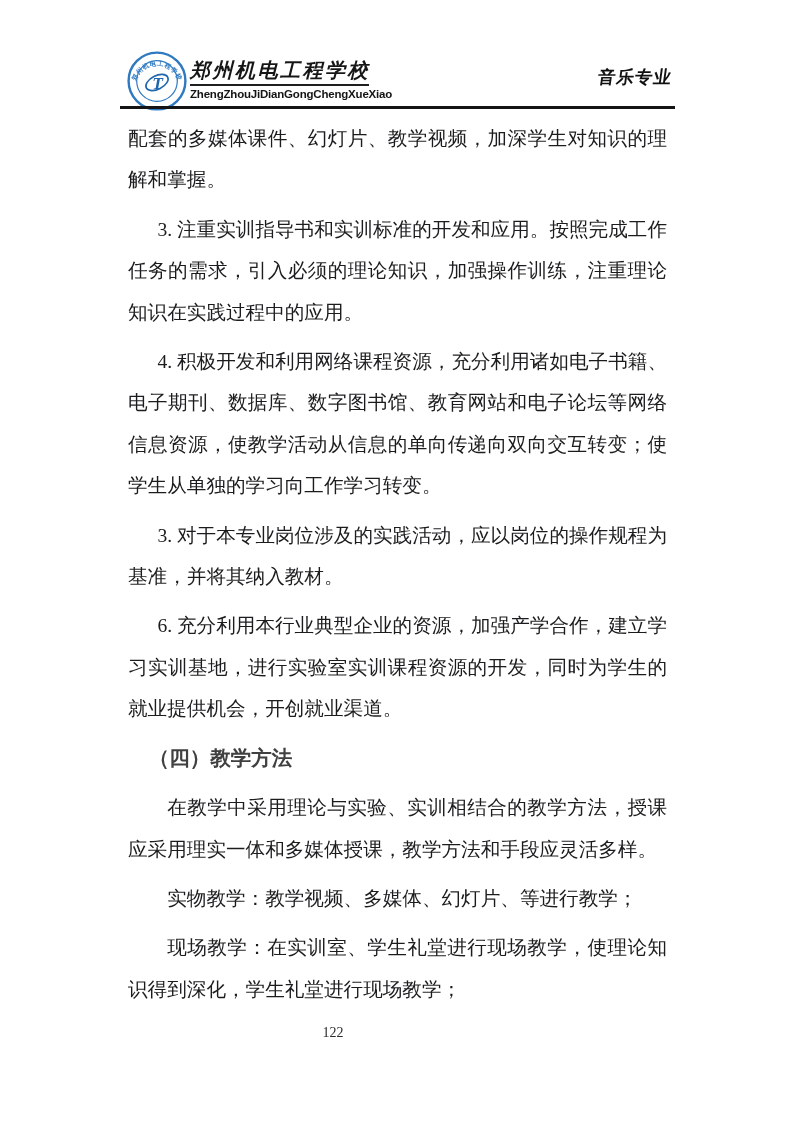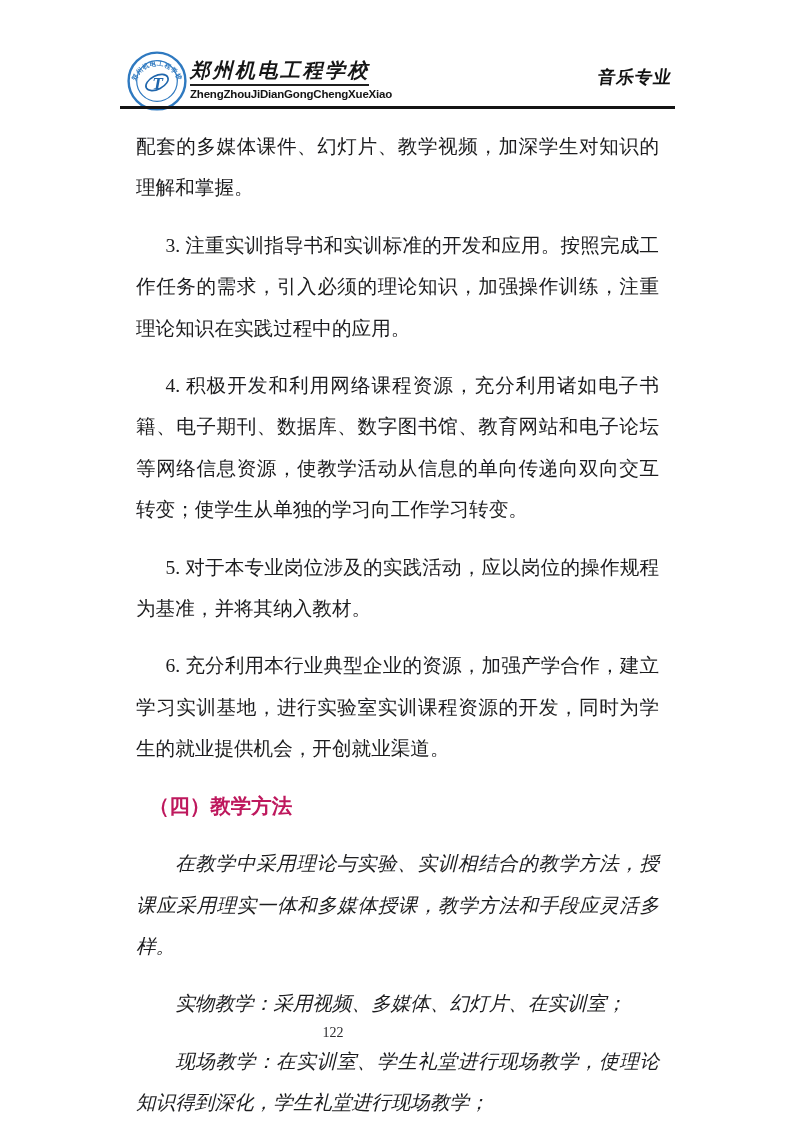--- a/index.html
+++ b/index.html
@@ -78,32 +78,32 @@
   .body-text {
     position: absolute;
     left: 120px;
     top: 110px;
     width: 555px;
     font-size: 19.6px;
     line-height: 41.4px;
     text-align: justify;
     color: #1c1c1e;
   }
-  .body-text p { margin: 16px; padding: 0; }
+  .body-text p { margin: 8px; padding: 0; }
   .indent-none { text-indent: 0; }
   .indent-num  { text-indent: 1.5em; }
-  .indent-cjk  { text-indent: 2em; font-style: italic; }
+  .indent-cjk  { text-indent: 2em; }
   .section-heading {
     margin: 0;
     font-weight: bold;
     font-size: 20.5px;
     line-height: 41.4px;
     text-indent: 1.4em;
     text-align: left;
-    color: #be185d;
+    color: #404040;
   }
 
   
   .page-number {
     position: absolute;
     left: 0;
     top: 1025px;
     width: 666px;
     text-align: center;
     font-size: 14px;
@@ -131,23 +131,23 @@
   <div class="school-name">郑州机电工程学校</div>
   <div class="name-underline"></div>
   <div class="school-pinyin">ZhengZhouJiDianGongChengXueXiao</div>
   <div class="department">音乐专业</div>
   <div class="header-rule"></div>
 
   <main class="body-text">
     <p class="indent-none">配套的多媒体课件、幻灯片、教学视频，加深学生对知识的理解和掌握。</p>
     <p class="indent-num">3. 注重实训指导书和实训标准的开发和应用。按照完成工作任务的需求，引入必须的理论知识，加强操作训练，注重理论知识在实践过程中的应用。</p>
     <p class="indent-num">4. 积极开发和利用网络课程资源，充分利用诸如电子书籍、电子期刊、数据库、数字图书馆、教育网站和电子论坛等网络信息资源，使教学活动从信息的单向传递向双向交互转变；使学生从单独的学习向工作学习转变。</p>
-    <p class="indent-num">5. 对于本专业岗位涉及的实践活动，应以岗位的操作规程为基准，并将其纳入教材。</p>
+    <p class="indent-num">3. 对于本专业岗位涉及的实践活动，应以岗位的操作规程为基准，并将其纳入教材。</p>
     <p class="indent-num">6. 充分利用本行业典型企业的资源，加强产学合作，建立学习实训基地，进行实验室实训课程资源的开发，同时为学生的就业提供机会，开创就业渠道。</p>
     <h3 class="section-heading">（四）教学方法</h3>
     <p class="indent-cjk">在教学中采用理论与实验、实训相结合的教学方法，授课应采用理实一体和多媒体授课，教学方法和手段应灵活多样。</p>
-    <p class="indent-cjk">实物教学：采用视频、多媒体、幻灯片、在实训室；</p>
+    <p class="indent-cjk">实物教学：教学视频、多媒体、幻灯片、等进行教学；</p>
     <p class="indent-cjk">现场教学：在实训室、学生礼堂进行现场教学，使理论知识得到深化，学生礼堂进行现场教学；</p>
   </main>
 
   <div class="page-number">122</div>
 
 </div>
 
 </body></html>

